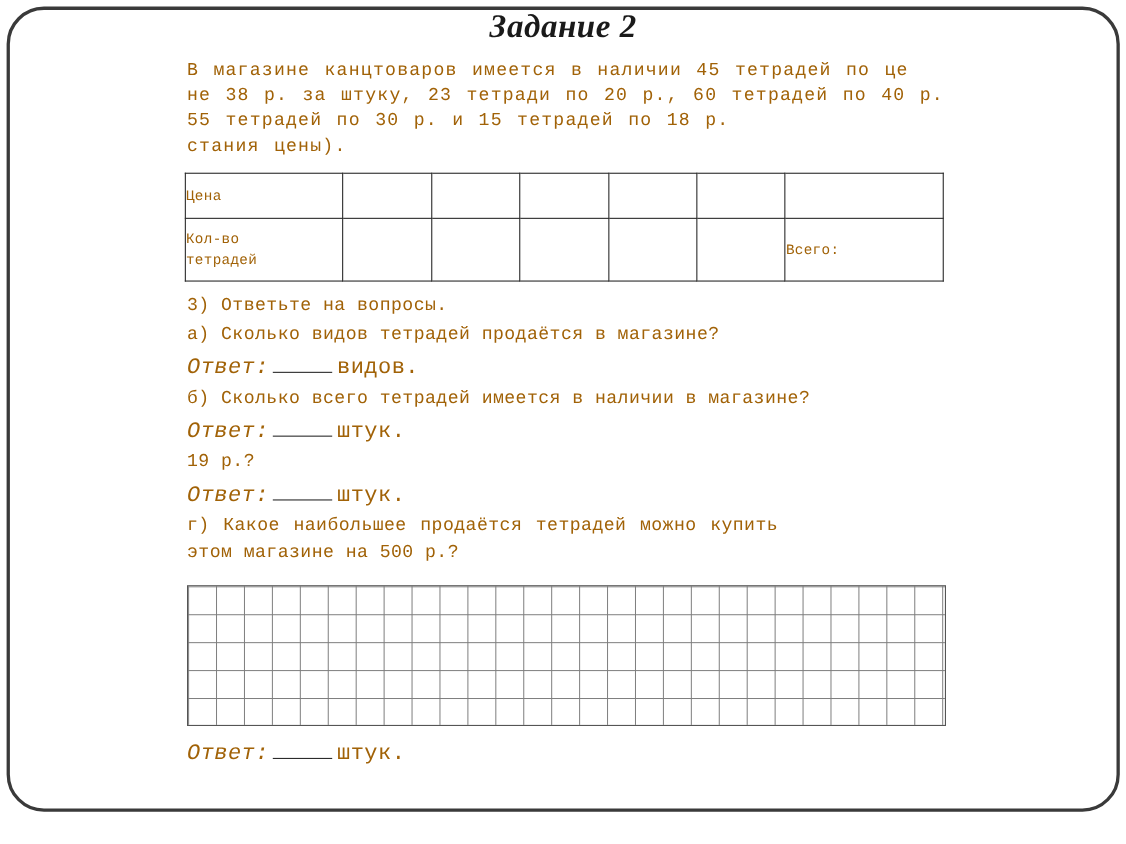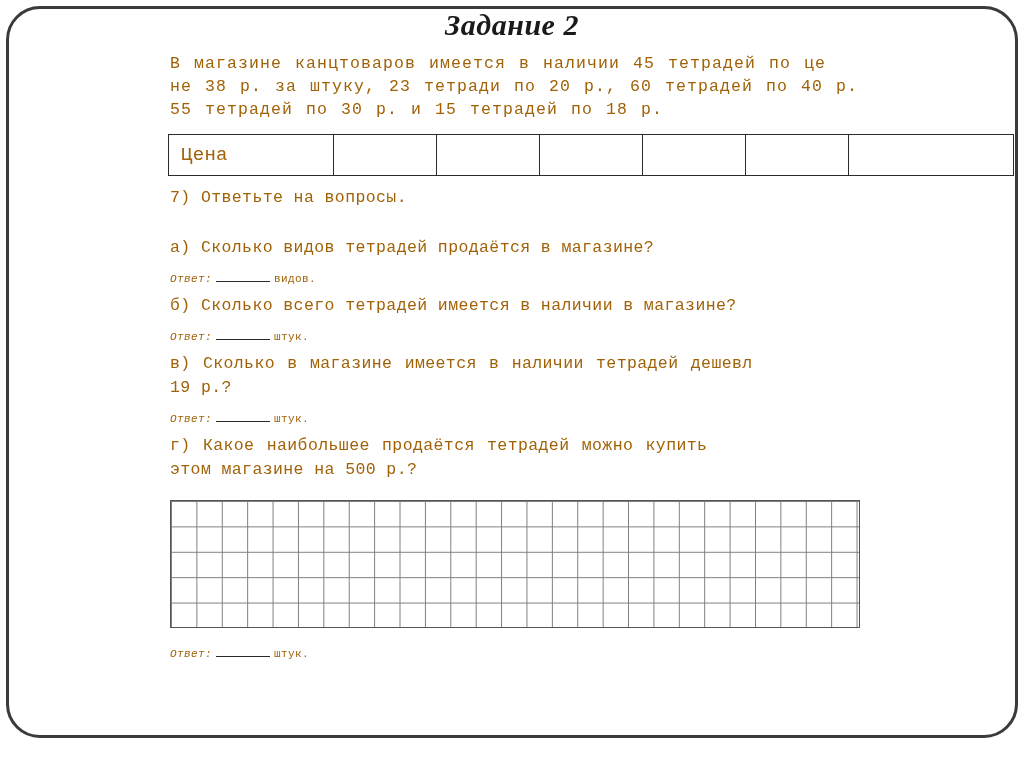--- a/index.html
+++ b/index.html
@@ -72,21 +72,21 @@
   }
   .q-line {
     display: block;
     white-space: nowrap;
     font-size: 16.5px;
     line-height: 24px;
     letter-spacing: 0.4px;
   }
   .answer {
     display: block;
-    font-size: 11px;
+    font-size: 20px;
     line-height: 24px;
     margin-top: 7px;
     margin-bottom: 3px;
     letter-spacing: 0.4px;
   }
   .answer i {
     font-style: italic;
   }
   .blank {
     display: inline-block;
@@ -104,22 +104,22 @@
   }
   table.dist {
     border-collapse: collapse;
     table-layout: fixed;
     width: 690px;
   }
   table.dist td {
     border: 1.6px solid #2b2b2b;
     height: 44px;
     vertical-align: middle;
-    padding: 0 12px;
-    font-size: 19px;
+    padding: 0 0;
+    font-size: 13px;
     letter-spacing: 0.3px;
   }
   table.dist td.label {
     width: 140px;
   }
   table.dist td.label .l2 {
     display: block;
     line-height: 19px;
   }
   table.dist td.cell {
@@ -140,75 +140,87 @@
     background-color: #fff;
     background-image:
       linear-gradient(to right, #7d7d7d 1px, transparent 1px),
       linear-gradient(to bottom, #7d7d7d 1px, transparent 1px);
     background-size: 25.4px 25.4px;
     background-position: 0 0;
   }
   .tail {
     margin-top: 14px;
   }
-  .q-block { margin-top: 26px; }
+  .q-block { margin-top: 2px; }
 </style>
 </head>
 <body>
 
 <div class="slide">
 
   <div class="frame"></div>
 
   <div class="title">Задание 2</div>
 
   <div class="scan">
 
     <div class="para">
       <span class="para-line spaced">В магазине канцтоваров имеется в наличии 45 тетрадей по це</span>
       <span class="para-line spaced">не 38 р. за штуку, 23 тетради по 20 р., 60 тетрадей по 40 р.</span>
       <span class="para-line spaced">55 тетрадей по 30 р. и 15 тетрадей по 18 р.</span>
+      <span class="para-line spaced">стания цены).</span>
     </div>
 
     <div class="dist-table-wrap">
       <table class="dist">
         <tbody>
             <tr class="r1">
           <td class="label">Цена</td>
           <td class="cell"></td>
           <td class="cell"></td>
           <td class="cell"></td>
           <td class="cell"></td>
           <td class="cell"></td>
           <td class="total"></td>
         </tr>
+        <tr class="r2">
+          <td class="label">
+            <span class="l2">Кол-во</span>
+            <span class="l2">тетрадей</span>
+          </td>
+          <td class="cell"></td>
+          <td class="cell"></td>
+          <td class="cell"></td>
+          <td class="cell"></td>
+          <td class="cell"></td>
+          <td class="total">Всего:</td>
+        </tr>
       </tbody>
         </table>
     </div>
 
     <div>
 
-      <span class="q-line">7) Ответьте на вопросы.</span>
+      <span class="q-line">3) Ответьте на вопросы.</span>
 
       <div class="q-block">
         <span class="q-line">а) Сколько видов тетрадей продаётся в магазине?</span>
         <span class="answer">
           <i>Ответ:</i><span class="blank"></span><span>видов.</span>
         </span>
       </div>
 
       <div>
         <span class="q-line">б) Сколько всего тетрадей имеется в наличии в магазине?</span>
         <span class="answer">
           <i>Ответ:</i><span class="blank"></span><span>штук.</span>
         </span>
       </div>
 
       <div>
-        <span class="q-line spaced">в) Сколько в магазине имеется в наличии тетрадей дешевл</span>
         <span class="q-line">19 р.?</span>
         <span class="answer">
           <i>Ответ:</i><span class="blank"></span><span>штук.</span>
         </span>
       </div>
 
       <div>
         <span class="q-line spaced">г) Какое наибольшее продаётся тетрадей можно купить</span>
         <span class="q-line">этом магазине на 500 р.?</span>
       </div>

